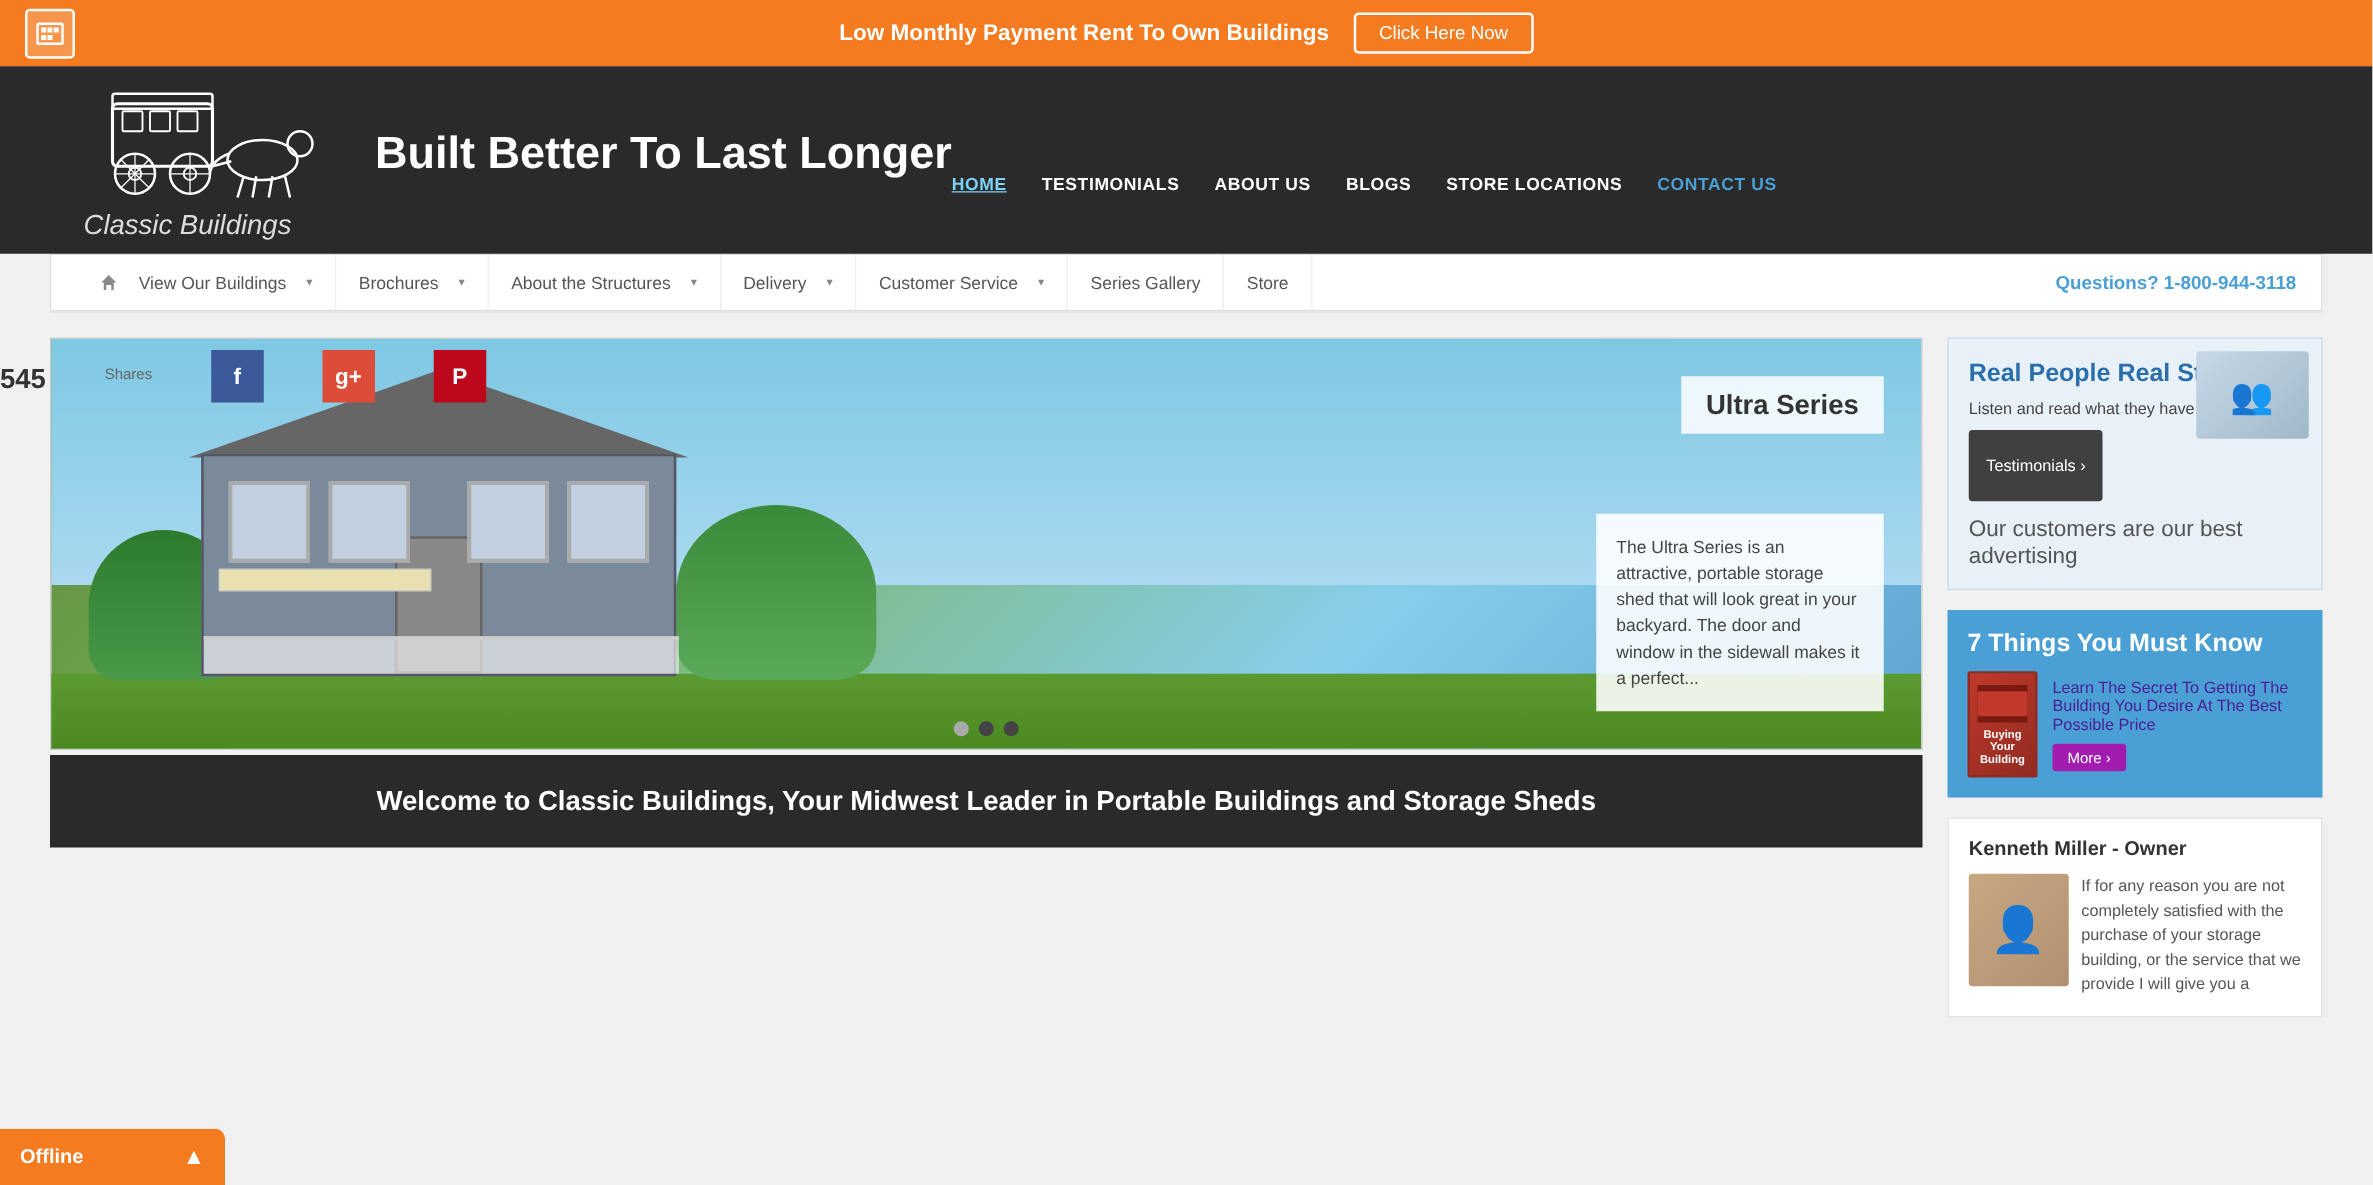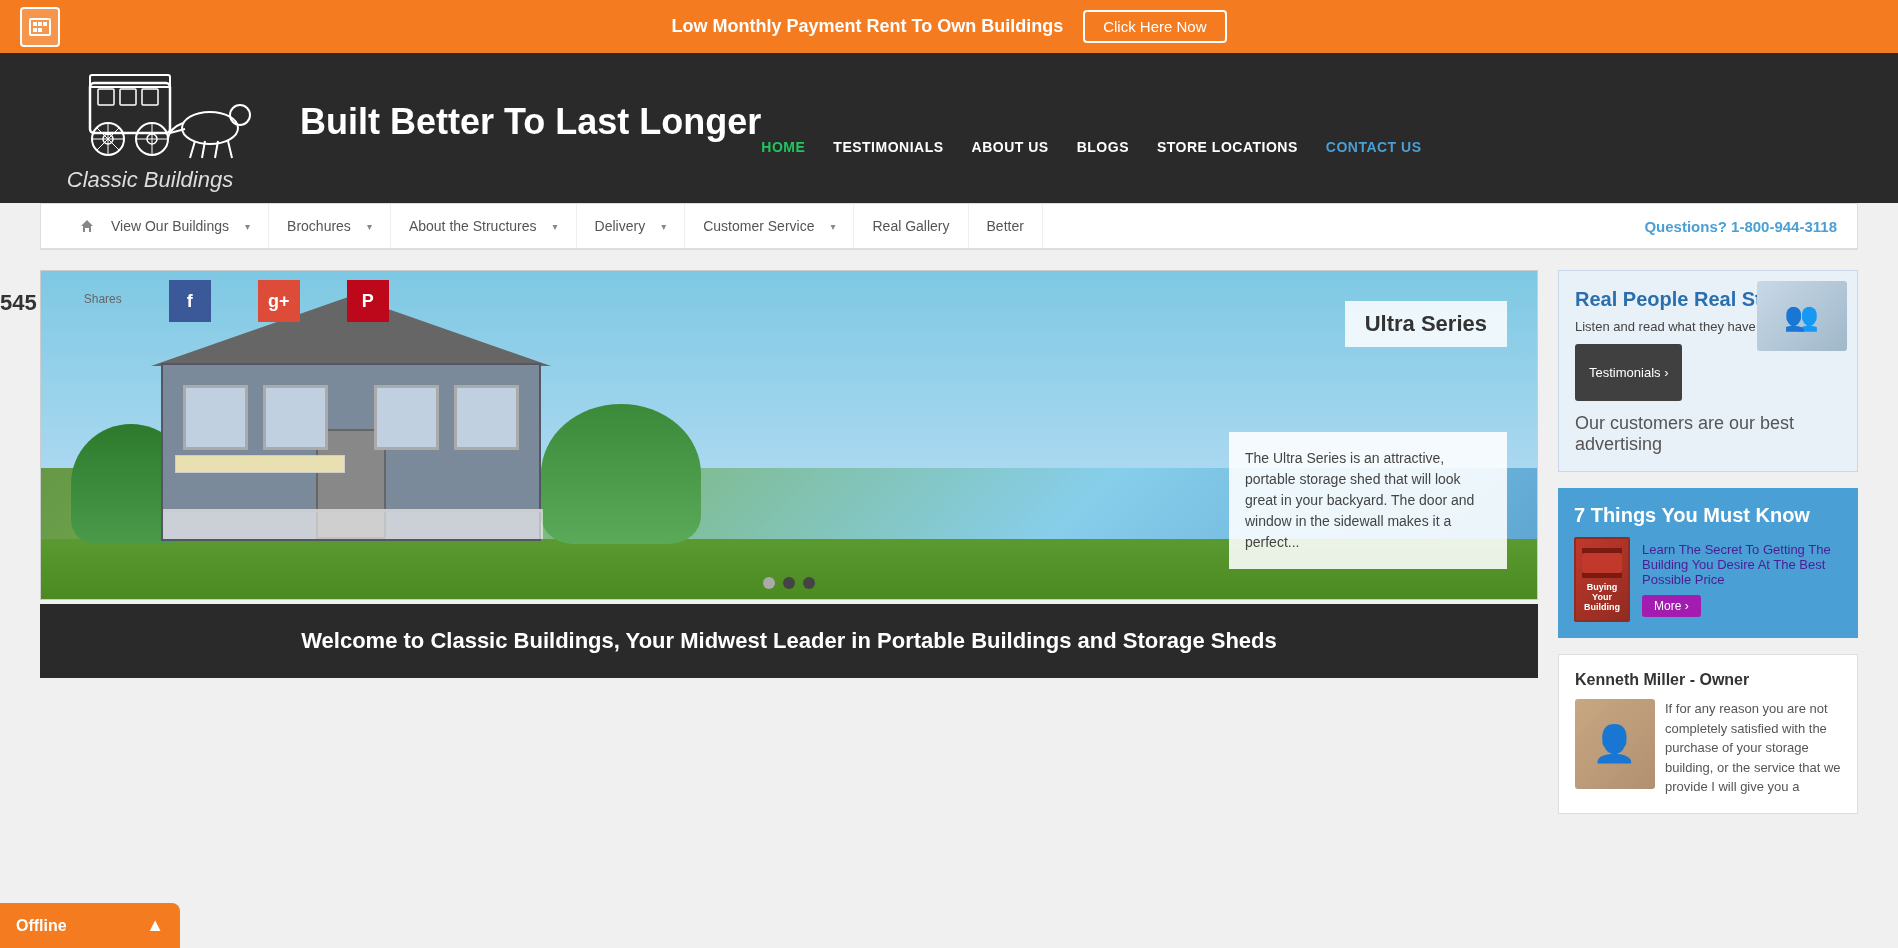--- a/index.html
+++ b/index.html
@@ -78,21 +78,21 @@
       align-items: center;
     }
     .nav-item {
       color: white;
       font-size: 14px;
       font-weight: 700;
       text-transform: uppercase;
       cursor: pointer;
       letter-spacing: 0.5px;
     }
-    .nav-item.active { color: #22c55e; }
+    .nav-item.active { color: #7dd3fc; text-decoration: underline; }
     .nav-item.contact { color: #4a9fd4; }
 
     
     .subnav {
       background: white;
       border: 1px solid #ddd;
       display: flex;
       align-items: center;
       padding: 0 20px;
       margin: 0 40px;
@@ -187,21 +187,21 @@
       font-size: 22px;
       font-weight: 700;
       color: #333;
     }
     .hero-desc {
       position: absolute;
       bottom: 30px;
       right: 30px;
       background: rgba(255,255,255,0.88);
       padding: 16px;
-      width: 278px;
+      width: 230px;
       font-size: 14px;
       color: #444;
       line-height: 1.5;
     }
     .slider-dots {
       position: absolute;
       bottom: 10px;
       left: 50%;
       transform: translateX(-50%);
       display: flex;
@@ -476,24 +476,24 @@
     </div>
     <div class="subnav-item">
       <span>Delivery</span>
       <span class="subnav-chevron">▾</span>
     </div>
     <div class="subnav-item">
       <span>Customer Service</span>
       <span class="subnav-chevron">▾</span>
     </div>
     <div class="subnav-item">
-      <span>Real Gallery</span>
+      <span>Series Gallery</span>
     </div>
     <div class="subnav-item">
-      <span>Better</span>
+      <span>Store</span>
     </div>
     <span class="subnav-phone">Questions? 1-800-944-3118</span>
   </div>
 </div>
 
 <div class="social-bar">
   <span class="social-count">545</span>
   <span class="social-label">Shares</span>
   <div class="social-btn fb">f</div>
   <div class="social-btn gp">g+</div>

